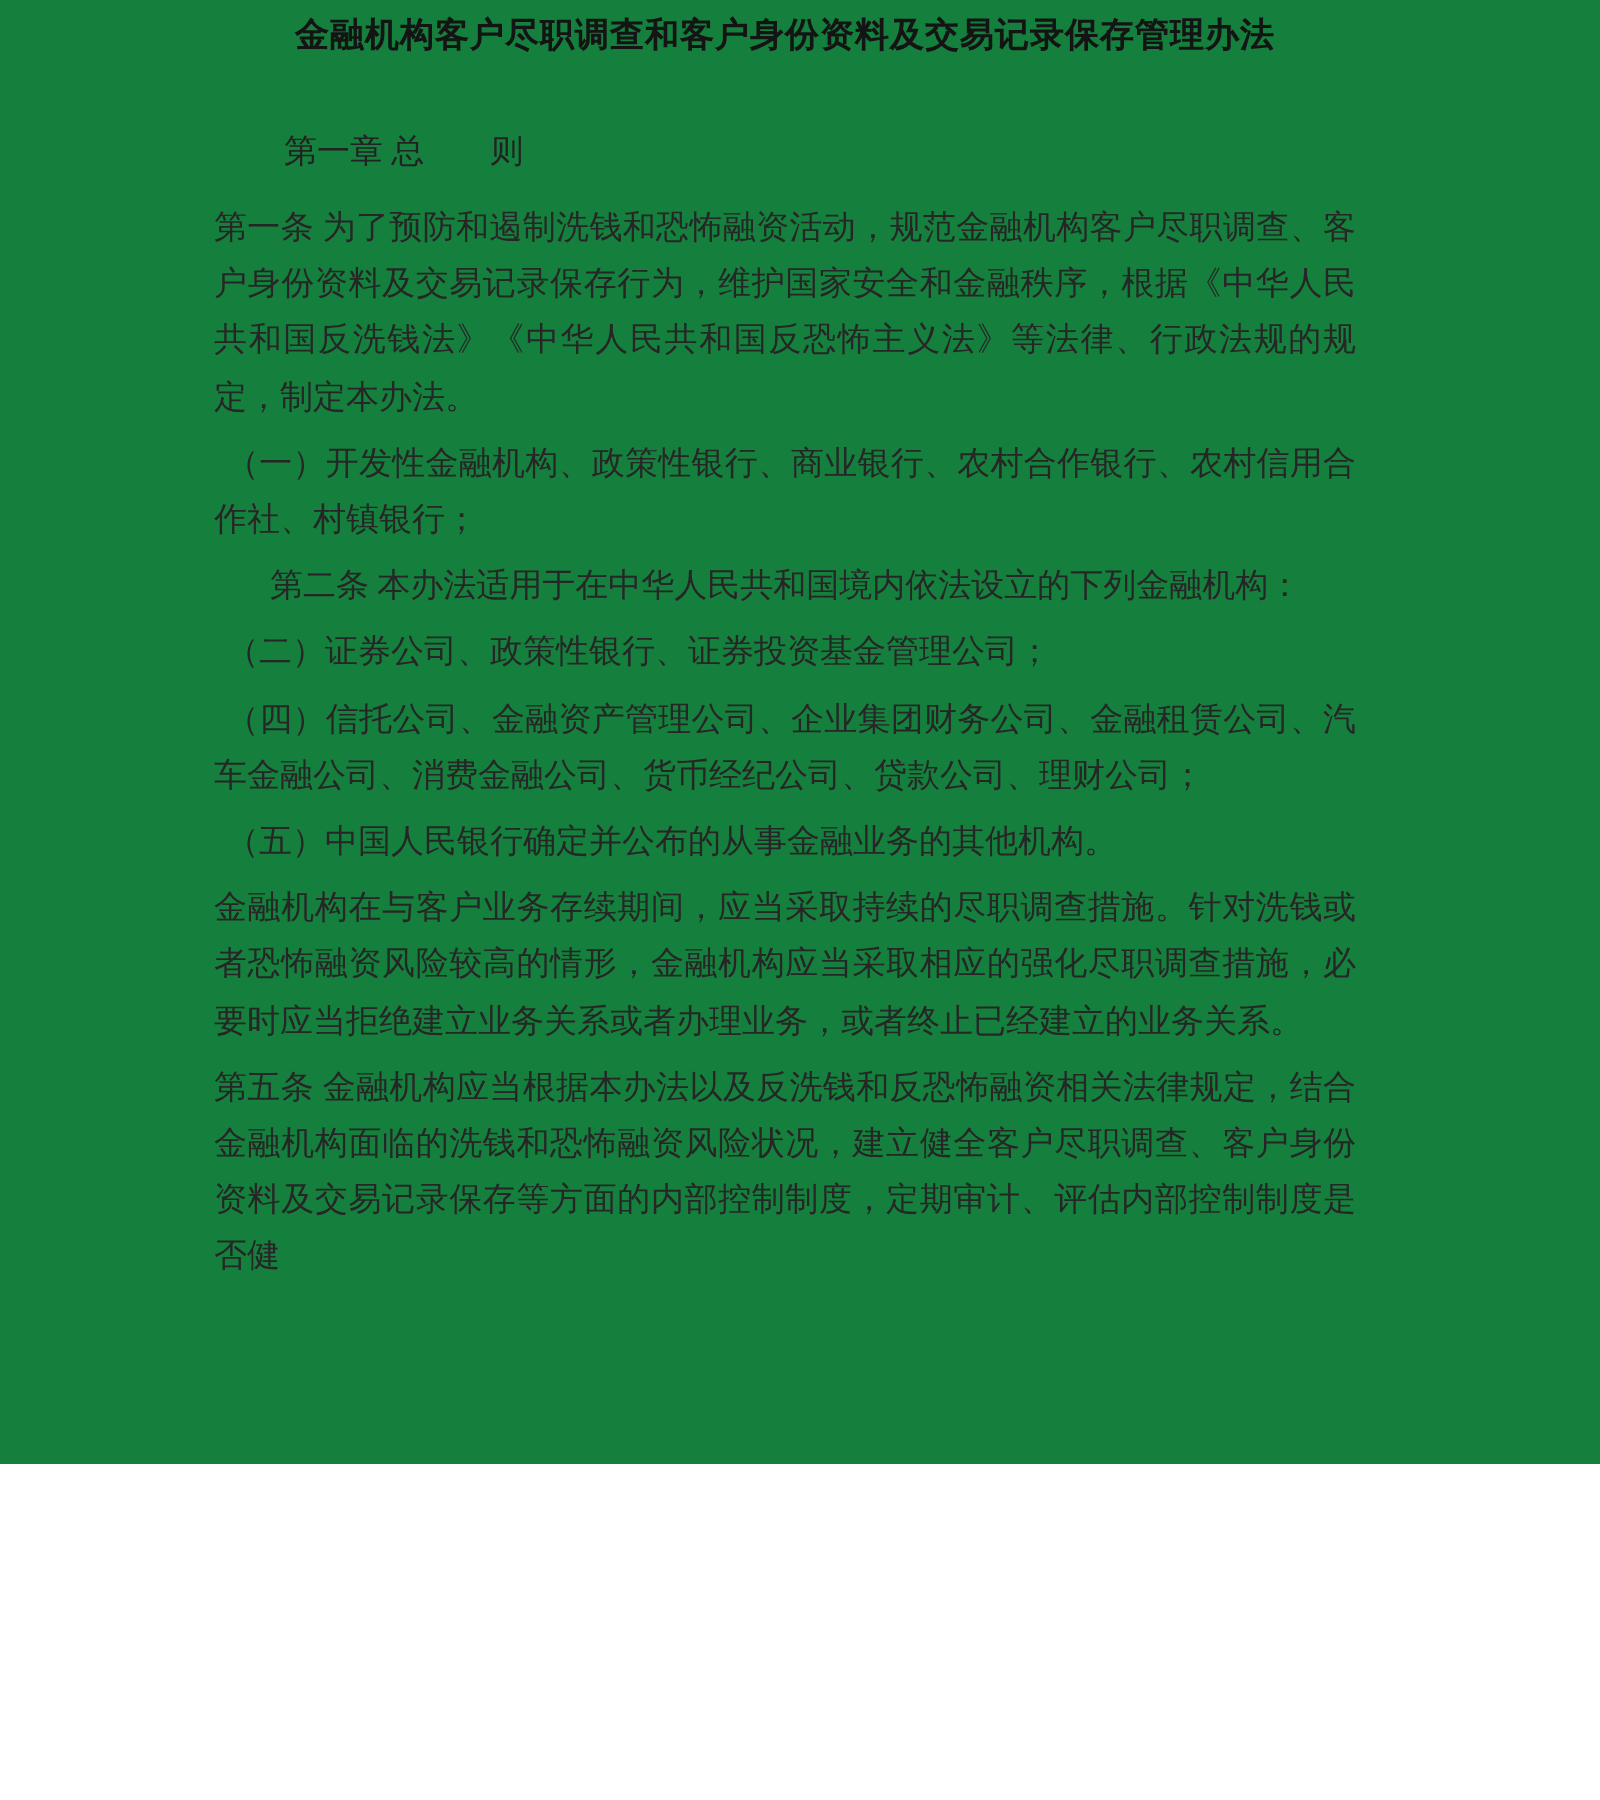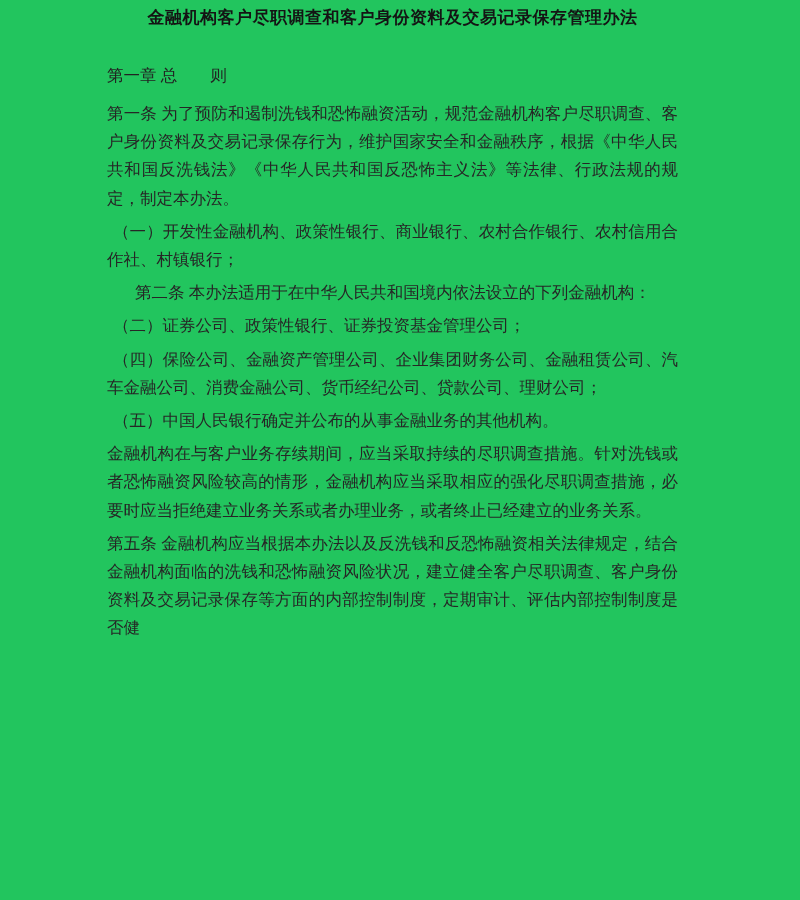--- a/index.html
+++ b/index.html
@@ -3,22 +3,22 @@
 <meta charset="utf-8">
 <style>
   html, body {
     margin: 0;
     padding: 0;
     background: #ffffff;
   }
   .page {
     position: relative;
     width: 800px;
-    height: 900px;
-    background: #22c55e;
+    height: 732px;
+    background: #15803d;
     overflow: hidden;
     font-family: "Liberation Serif", "DejaVu Serif", serif;
     color: #262626;
   }
   .content {
     box-sizing: border-box;
     width: 100%;
     height: 100%;
     padding: 4px 122px 0 107px;
   }
@@ -30,20 +30,21 @@
     line-height: 28px;
     letter-spacing: 0.5px;
     white-space: nowrap;
   }
   .chapter-heading {
     margin-top: 30px;
     font-size: 16.5px;
     line-height: 28px;
     white-space: pre;
     color: #222222;
+    margin-left: 35px;
   }
   .body-text {
     margin-top: 10px;
   }
   .para {
     margin: 0 0 5px 0;
     font-size: 16.5px;
     line-height: 28.2px;
     text-align: justify;
     text-justify: inter-ideograph;
@@ -68,21 +69,21 @@
 
       <p class="para indent-none">第一条 为了预防和遏制洗钱和恐怖融资活动，规范金融机构客户尽职调查、客户身份资料及交易记录保存行为，维护国家安全和金融秩序，根据《中华人民共和国反洗钱法》《中华人民共和国反恐怖主义法》等法律、行政法规的规定，制定本办法。</p>
 
       <p class="para indent-item">（一）开发性金融机构、政策性银行、商业银行、农村合作银行、农村信用合作社、村镇银行；</p>
 
       <p class="para indent-2em">第二条 本办法适用于在中华人民共和国境内依法设立的下列金融机构：</p>
 
       <p class="para indent-item">（二）证券公司、政策性银行、证券投资基金管理公司；</p>
 
 
-      <p class="para indent-item">（四）保险公司、金融资产管理公司、企业集团财务公司、金融租赁公司、汽车金融公司、消费金融公司、货币经纪公司、贷款公司、理财公司；</p>
+      <p class="para indent-item">（四）信托公司、金融资产管理公司、企业集团财务公司、金融租赁公司、汽车金融公司、消费金融公司、货币经纪公司、贷款公司、理财公司；</p>
 
       <p class="para indent-item">（五）中国人民银行确定并公布的从事金融业务的其他机构。</p>
 
 
 
       <p class="para indent-none">金融机构在与客户业务存续期间，应当采取持续的尽职调查措施。针对洗钱或者恐怖融资风险较高的情形，金融机构应当采取相应的强化尽职调查措施，必要时应当拒绝建立业务关系或者办理业务，或者终止已经建立的业务关系。</p>
 
 
       <p class="para indent-none">第五条 金融机构应当根据本办法以及反洗钱和反恐怖融资相关法律规定，结合金融机构面临的洗钱和恐怖融资风险状况，建立健全客户尽职调查、客户身份资料及交易记录保存等方面的内部控制制度，定期审计、评估内部控制制度是否健</p>
 

